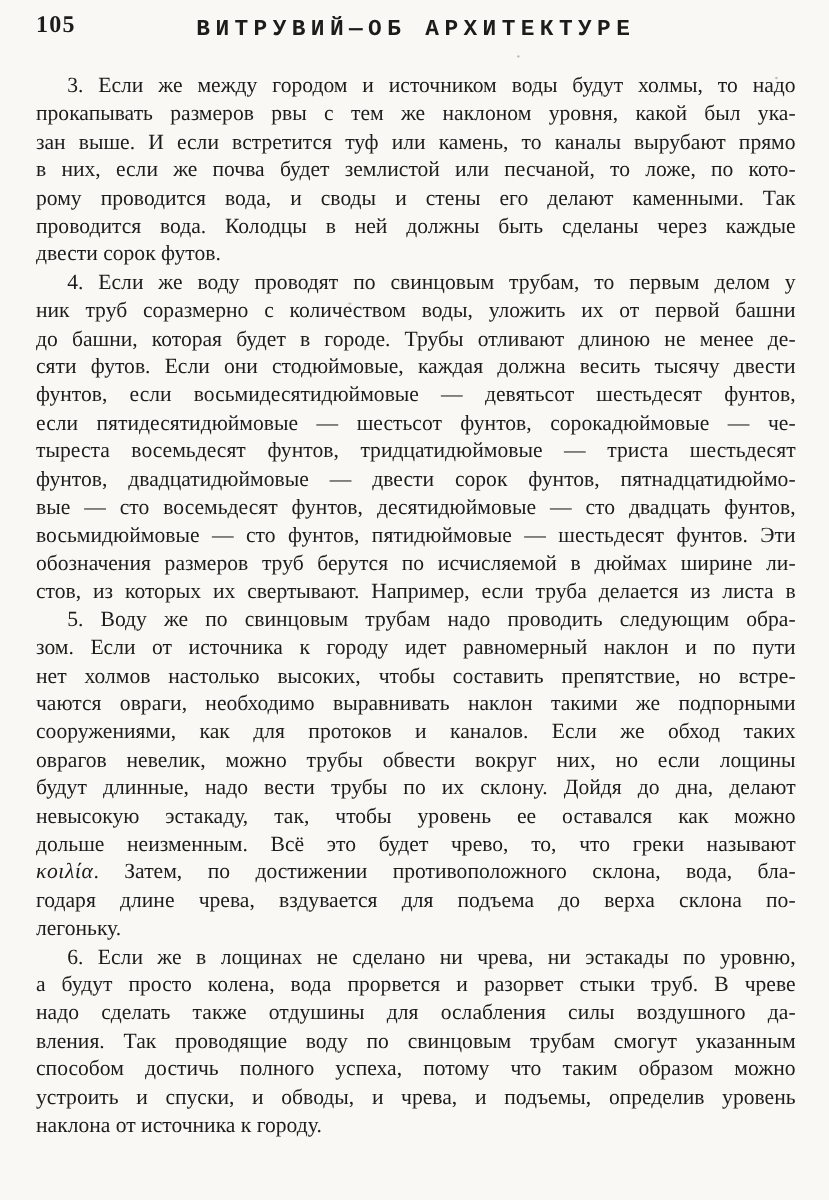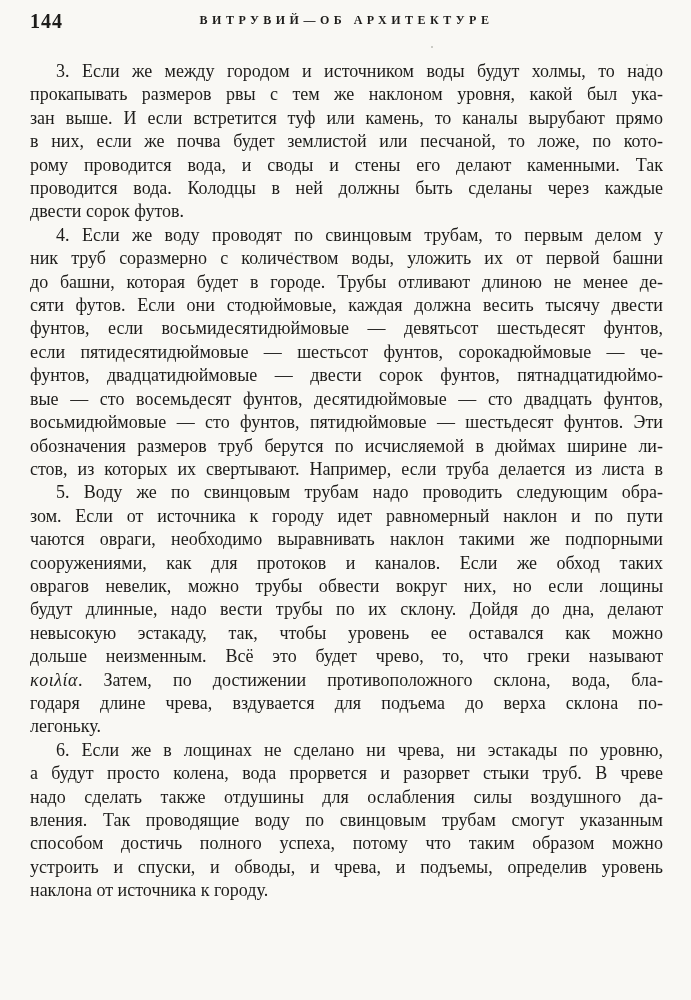--- a/index.html
+++ b/index.html
@@ -33,24 +33,25 @@
     font-size: 20px;
     font-weight: bold;
     letter-spacing: 1px;
   }
   .running-head {
     position: absolute;
     left: 0;
     right: 0;
     top: 3px;
     text-align: center;
-    font-size: 12px;
+    font-size: 19px;
     font-weight: bold;
     letter-spacing: 4.5px;
     white-space: nowrap;
+    font-family: Liberation Mono, monospace;
   }
   .text-block {
     font-size: 18px;
     line-height: 23.4px;
   }
   .paragraph {
     margin: 0;
   }
   .text-line {
     text-align: justify;
@@ -73,50 +74,52 @@
     background: #8d8a83;
     border-radius: 50%;
     opacity: 0.55;
   }
 </style>
 </head>
 <body>
 
 <div class="page">
   <div class="page-header">
-    <span class="page-number">144</span>
+    <span class="page-number">105</span>
     <span class="running-head">ВИТРУВИЙ—ОБ АРХИТЕКТУРЕ</span>
   </div>
 
   <div class="text-block" id="text-block">
       <div class="paragraph">
         <div class="text-line first">3. Если же между городом и источником воды будут холмы, то надо</div>
         <div class="text-line">прокапывать размеров рвы с тем же наклоном уровня, какой был ука-</div>
         <div class="text-line">зан выше. И если встретится туф или камень, то каналы вырубают прямо</div>
         <div class="text-line">в них, если же почва будет землистой или песчаной, то ложе, по кото-</div>
         <div class="text-line">рому проводится вода, и своды и стены его делают каменными. Так</div>
         <div class="text-line">проводится вода. Колодцы в ней должны быть сделаны через каждые</div>
         <div class="text-line last">двести сорок футов.</div>
       </div>
       <div class="paragraph">
         <div class="text-line first">4. Если же воду проводят по свинцовым трубам, то первым делом у</div>
         <div class="text-line">ник труб соразмерно с количеством воды, уложить их от первой башни</div>
         <div class="text-line">до башни, которая будет в городе. Трубы отливают длиною не менее де-</div>
         <div class="text-line">сяти футов. Если они стодюймовые, каждая должна весить тысячу двести</div>
         <div class="text-line">фунтов, если восьмидесятидюймовые — девятьсот шестьдесят фунтов,</div>
         <div class="text-line">если пятидесятидюймовые — шестьсот фунтов, сорокадюймовые — че-</div>
+        <div class="text-line">тыреста восемьдесят фунтов, тридцатидюймовые — триста шестьдесят</div>
         <div class="text-line">фунтов, двадцатидюймовые — двести сорок фунтов, пятнадцатидюймо-</div>
         <div class="text-line">вые — сто восемьдесят фунтов, десятидюймовые — сто двадцать фунтов,</div>
         <div class="text-line">восьмидюймовые — сто фунтов, пятидюймовые — шестьдесят фунтов. Эти</div>
         <div class="text-line">обозначения размеров труб берутся по исчисляемой в дюймах ширине ли-</div>
         <div class="text-line">стов, из которых их свертывают. Например, если труба делается из листа в</div>
       </div>
       <div class="paragraph">
         <div class="text-line first">5. Воду же по свинцовым трубам надо проводить следующим обра-</div>
         <div class="text-line">зом. Если от источника к городу идет равномерный наклон и по пути</div>
+        <div class="text-line">нет холмов настолько высоких, чтобы составить препятствие, но встре-</div>
         <div class="text-line">чаются овраги, необходимо выравнивать наклон такими же подпорными</div>
         <div class="text-line">сооружениями, как для протоков и каналов. Если же обход таких</div>
         <div class="text-line">оврагов невелик, можно трубы обвести вокруг них, но если лощины</div>
         <div class="text-line">будут длинные, надо вести трубы по их склону. Дойдя до дна, делают</div>
         <div class="text-line">невысокую эстакаду, так, чтобы уровень ее оставался как можно</div>
         <div class="text-line">дольше неизменным. Всё это будет чрево, то, что греки называют</div>
         <div class="text-line"><i>κοιλία</i>. Затем, по достижении противоположного склона, вода, бла-</div>
         <div class="text-line">годаря длине чрева, вздувается для подъема до верха склона по-</div>
         <div class="text-line last">легоньку.</div>
       </div>

